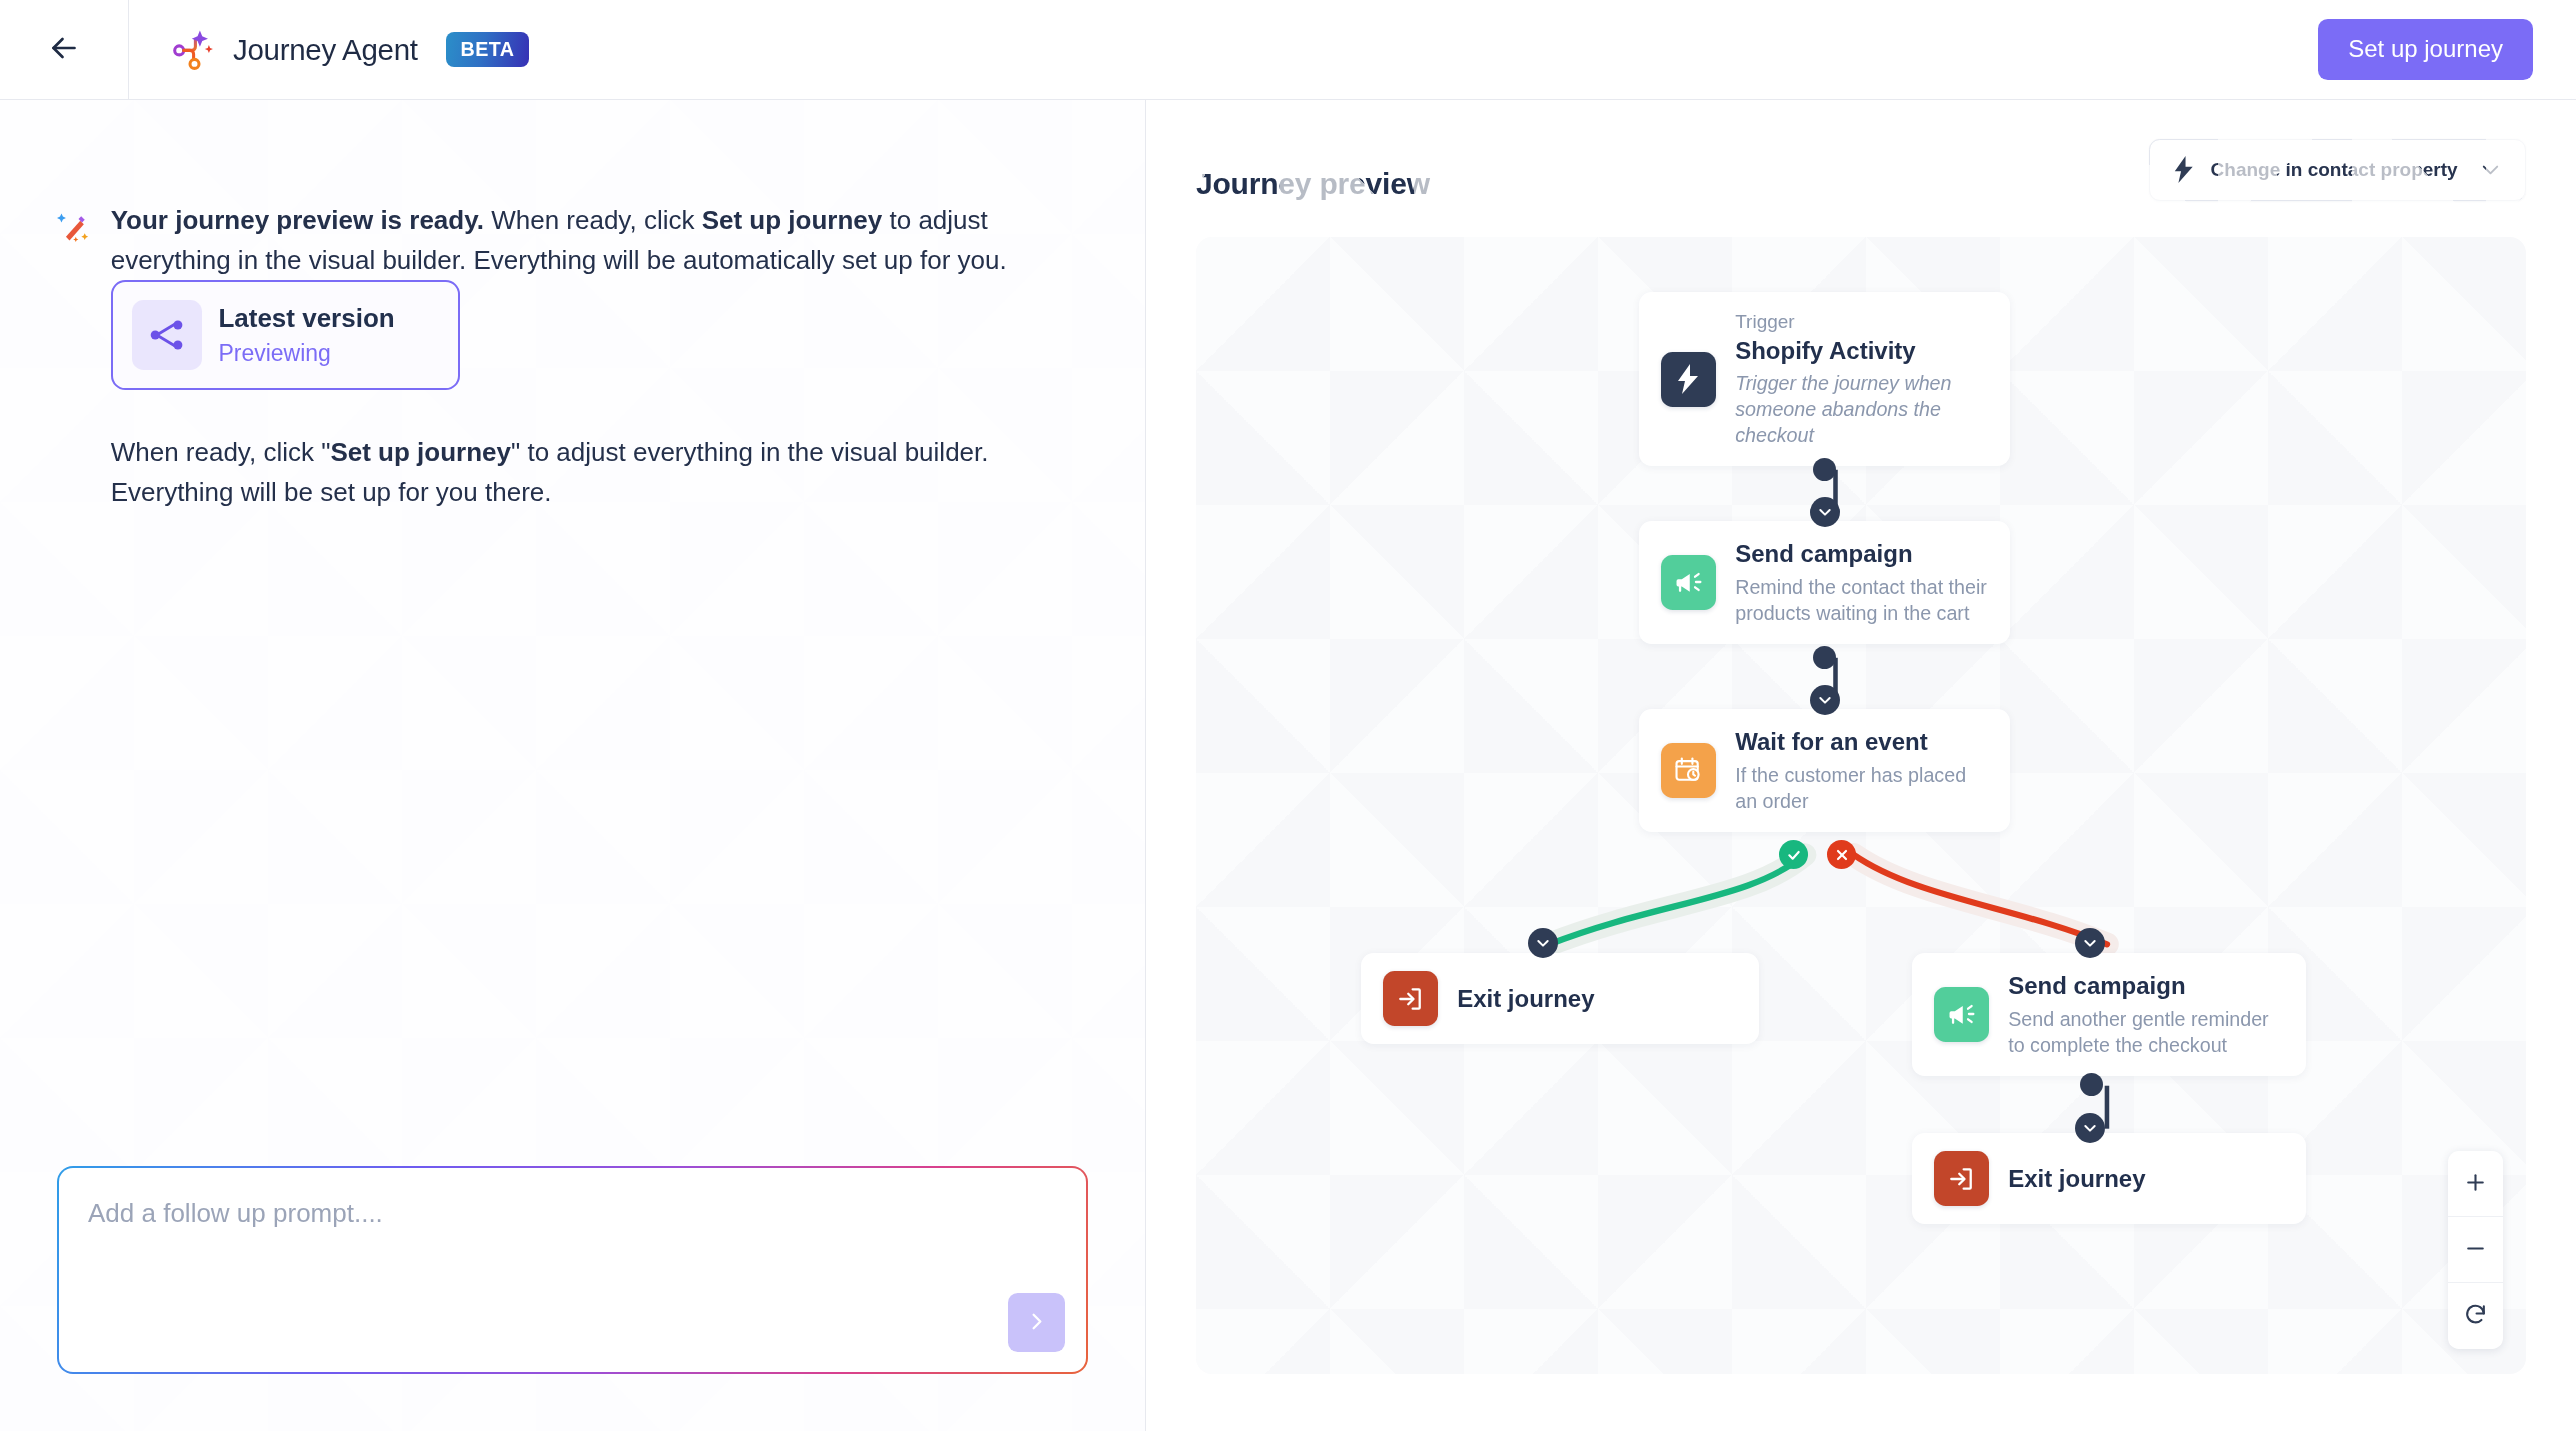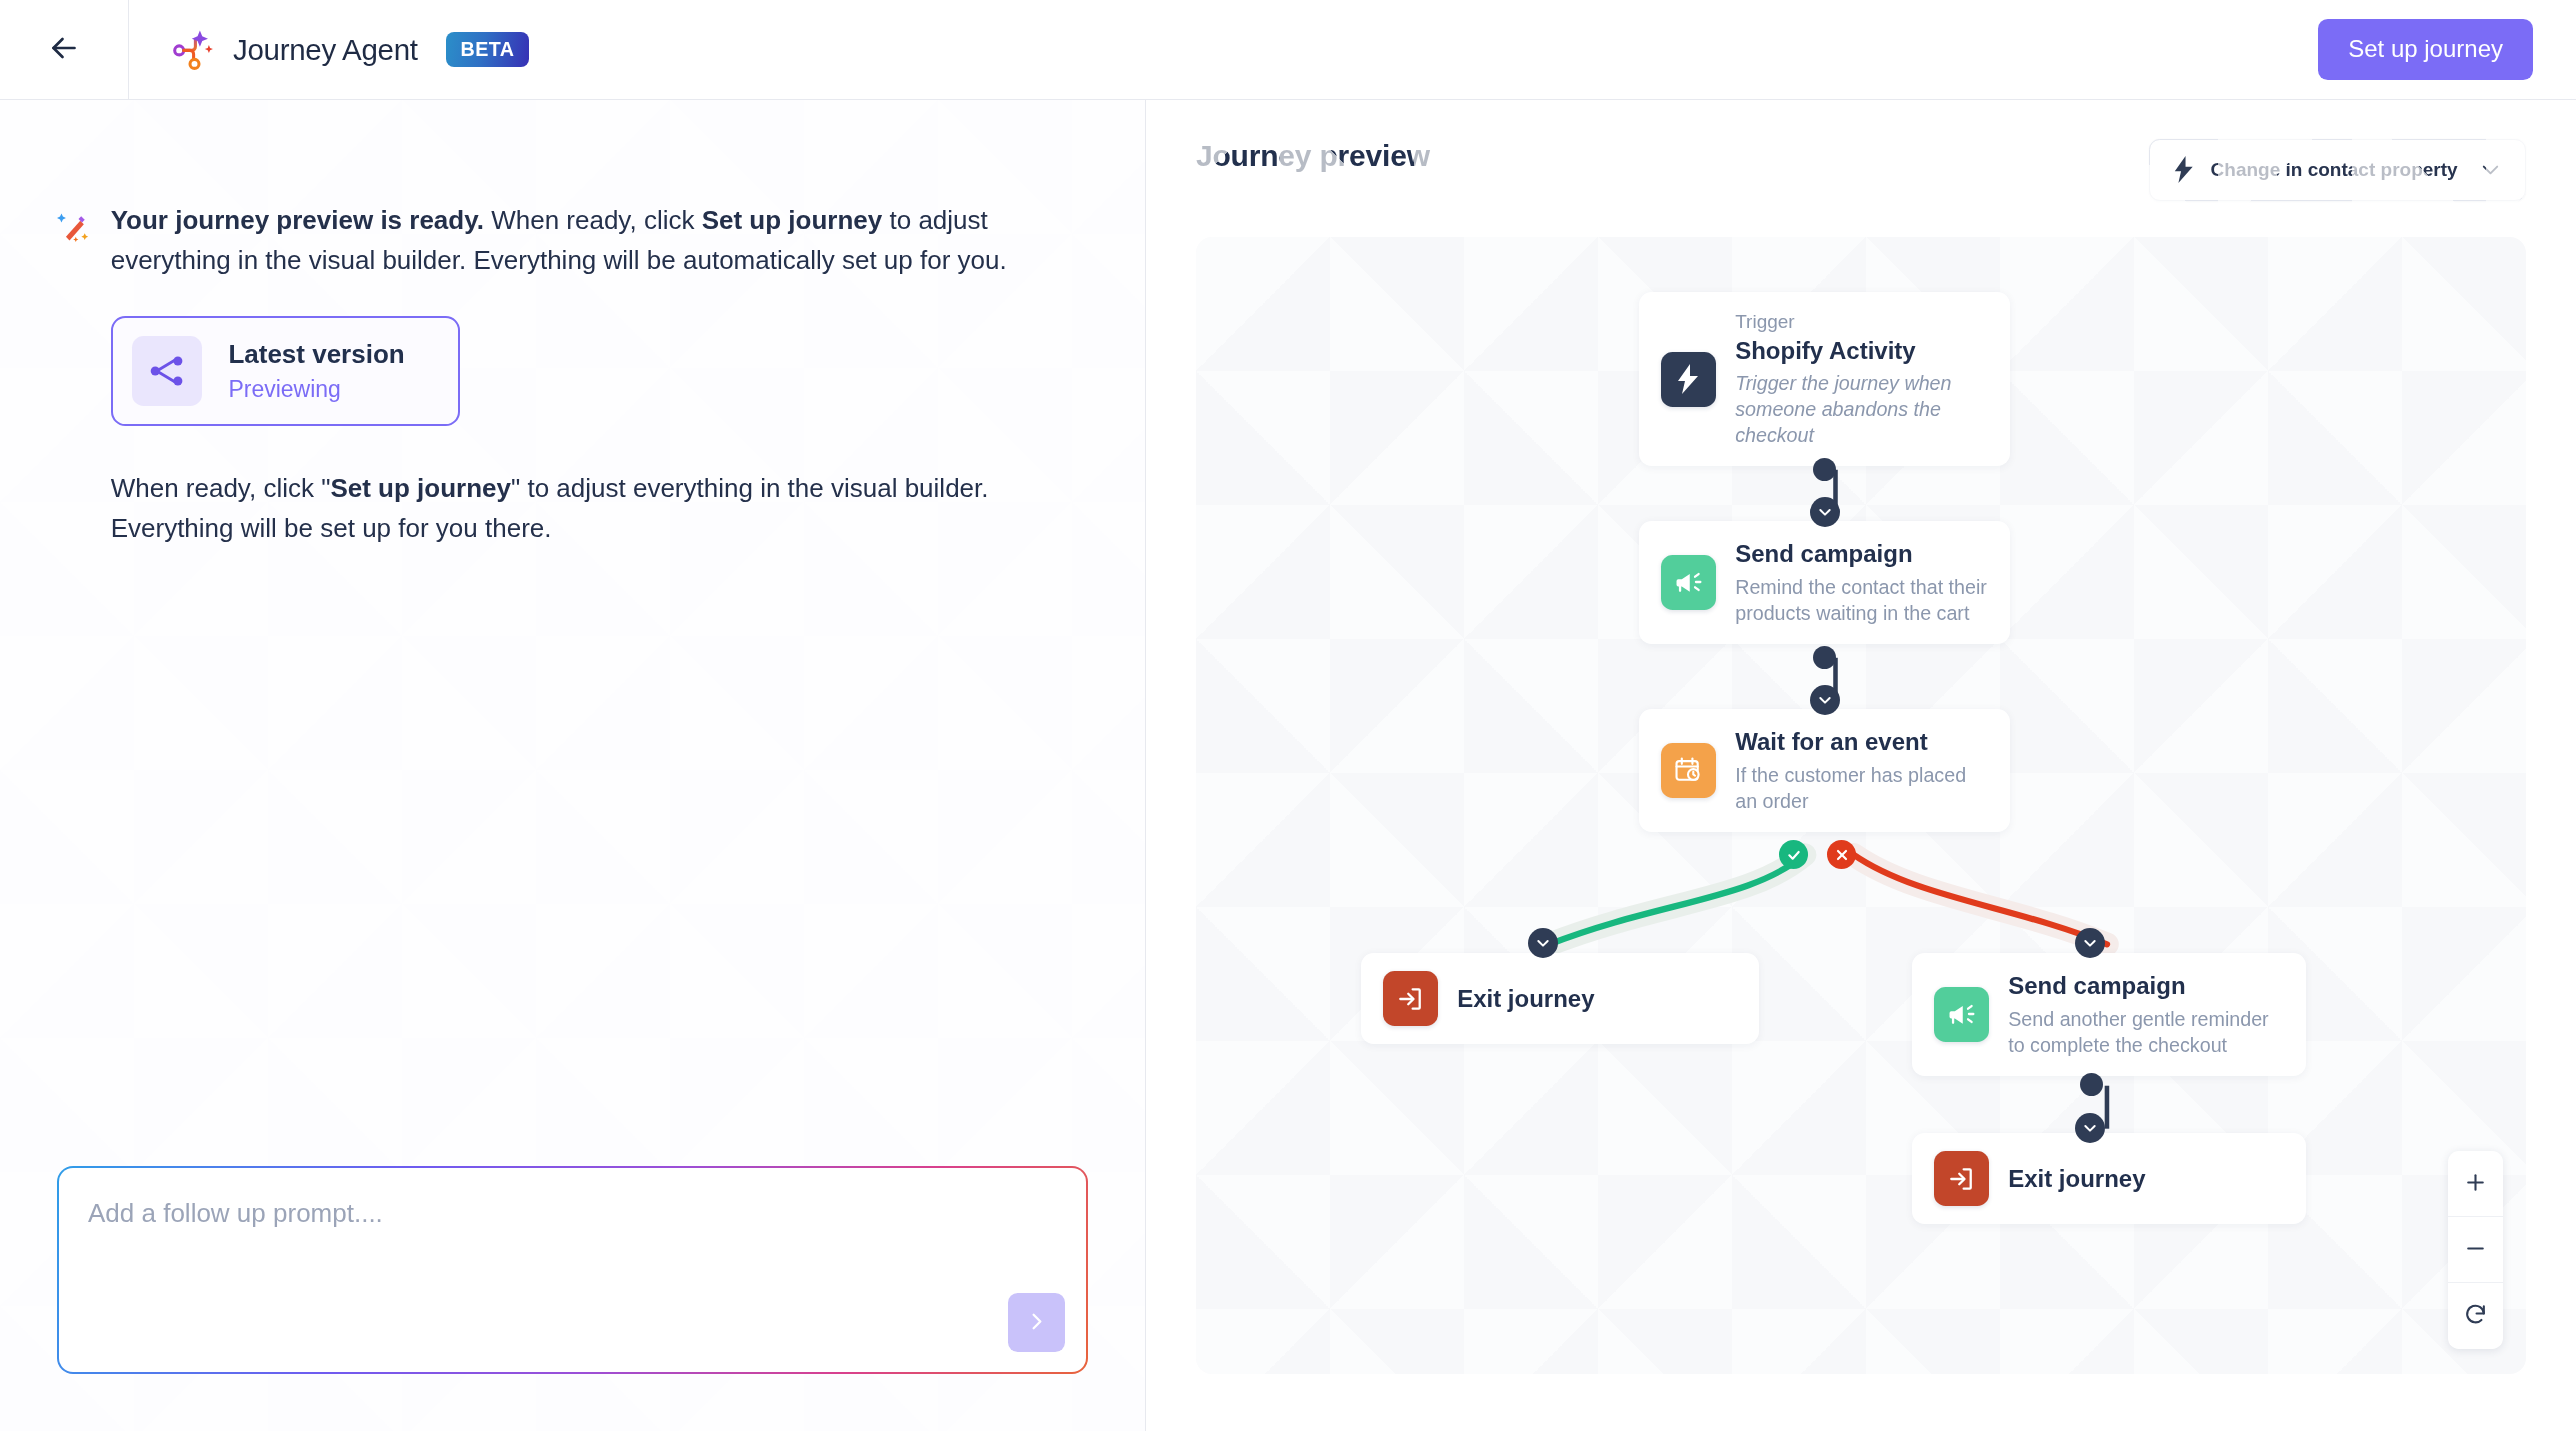--- a/index.html
+++ b/index.html
@@ -95,27 +95,26 @@
   }
   .agent-icon { width: 34px; height: 34px; flex: 0 0 34px; margin-top: 9px; }
   .agent-body { flex: 1; }
   .agent-para {
     font-size: 26px; line-height: 1.52; color: #24304b;
     max-width: 903px;
   }
   .agent-para b { font-weight: bold; }
 
   .version-card {
-    margin-top: 36px;
     width: 349px;
     border: 2.2px solid #7b6cf6;
     border-radius: 14.3px;
     background: #fcfbff;
     padding: 18px 19.7px;
-    display: flex; align-items: center; gap: 26px;
+    display: flex; align-items: center; gap: 16px;
     cursor: pointer;
   }
   .version-thumb {
     width: 70px; height: 70px; flex: 0 0 70px;
     border-radius: 11.6px;
     background: #eae6fd;
     display: flex; align-items: center; justify-content: center;
   }
   .version-thumb svg { width: 38px; height: 38px; }
   .version-title { font-size: 26px; font-weight: bold; color: #22304d; line-height: 1.2; }
@@ -160,21 +159,21 @@
 
   
   .preview-pane {
     position: relative;
     flex: 1; min-width: 0;
     background: #ffffff;
     display: flex; flex-direction: column;
     overflow: hidden;
   }
   .preview-header {
-    display: flex; align-items: flex-start;
+    display: flex; align-items: flex-end;
     padding: 39px 50px 0 50px;
   }
   .preview-title { font-size: 30px; font-weight: bold; color: #22304d; letter-spacing: -0.2px; }
   .preview-header-spacer { flex: 1; }
   .trigger-select {
     display: flex; align-items: center; gap: 16px;
     border: 1.3px solid #e3e6ee;
     background: #ffffff;
     border-radius: 10.7px;
     padding: 16px 23px 17px 23px;

